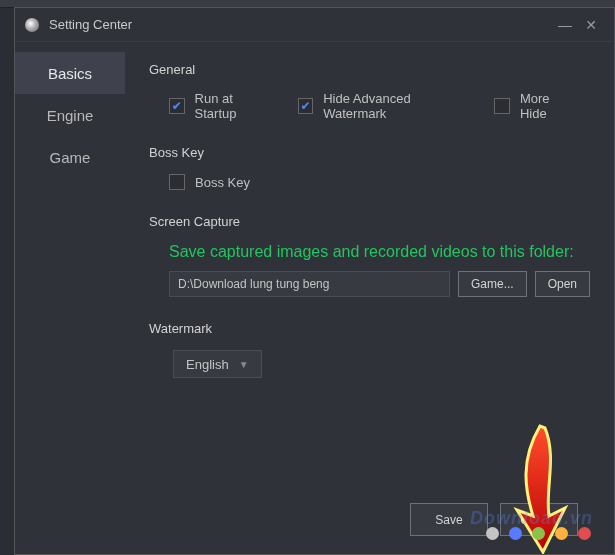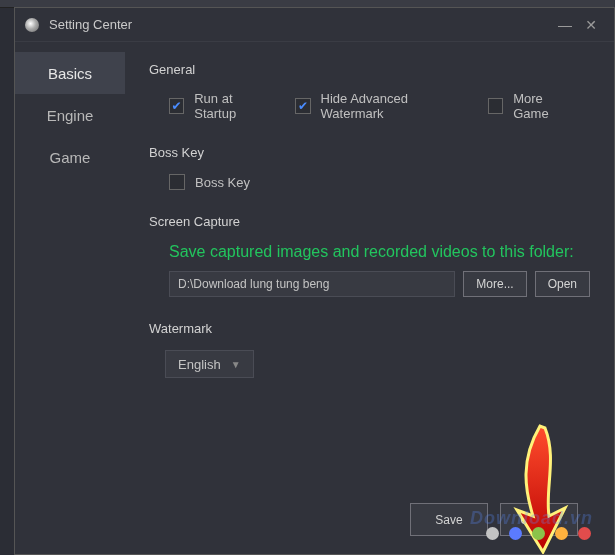--- a/index.html
+++ b/index.html
@@ -73,21 +73,21 @@
 .btn {
   border: 1px solid #707078; background: #383a42; color: #d4d4d4;
   height: 26px; padding: 0 12px; display: inline-flex;
   align-items: center; justify-content: center; font-size: 12px;
   cursor: default;
 }
 .select {
   display: inline-flex; align-items: center; gap: 10px;
   border: 1px solid #4a4c55; background: #383a42;
   height: 28px; padding: 0 12px; color: #c4c4c4;
-  margin-left: 16px; font-size: 13px; text-align: right;
+  margin-left: 24px; font-size: 13px; text-align: right;
 }
 .select .caret { font-size: 10px; color: #888; }
 .footer {
   position: absolute; bottom: 18px; right: 36px;
   display: flex; gap: 12px;
 }
 .footer .btn { height: 33px; min-width: 78px; }
 .arrow-overlay {
   position: absolute; pointer-events: none;
   left: 370px; top: 378px; width: 90px; height: 140px;
@@ -132,38 +132,38 @@
               <span class="mark">✔</span>
             </span>
           <span class="chk-label">Run at Startup</span>
 
           <span class="chk checked">
               <span class="mark">✔</span>
             </span>
           <span class="chk-label">Hide Advanced Watermark</span>
 
           <span class="chk"></span>
-          <span class="chk-label">More Game</span>
+          <span class="chk-label">More Hide</span>
         </div>
       </div>
 
       <div class="section">
         <div class="section-title">Boss Key</div>
         <div class="row">
           <span class="chk"></span>
           <span class="chk-label">Boss Key</span>
         </div>
       </div>
 
       <div class="section">
         <div class="section-title">Screen Capture</div>
         <div class="help">Save captured images and recorded videos to this folder:</div>
         <div class="path-row">
           <div class="path">D:\Download lung tung beng</div>
-          <div class="btn">More...</div>
+          <div class="btn">Game...</div>
           <div class="btn">Open</div>
         </div>
       </div>
 
       <div class="section">
         <div class="section-title">Watermark</div>
         <div class="select">
           <span>English</span>
           <span class="caret">▼</span>
         </div>

